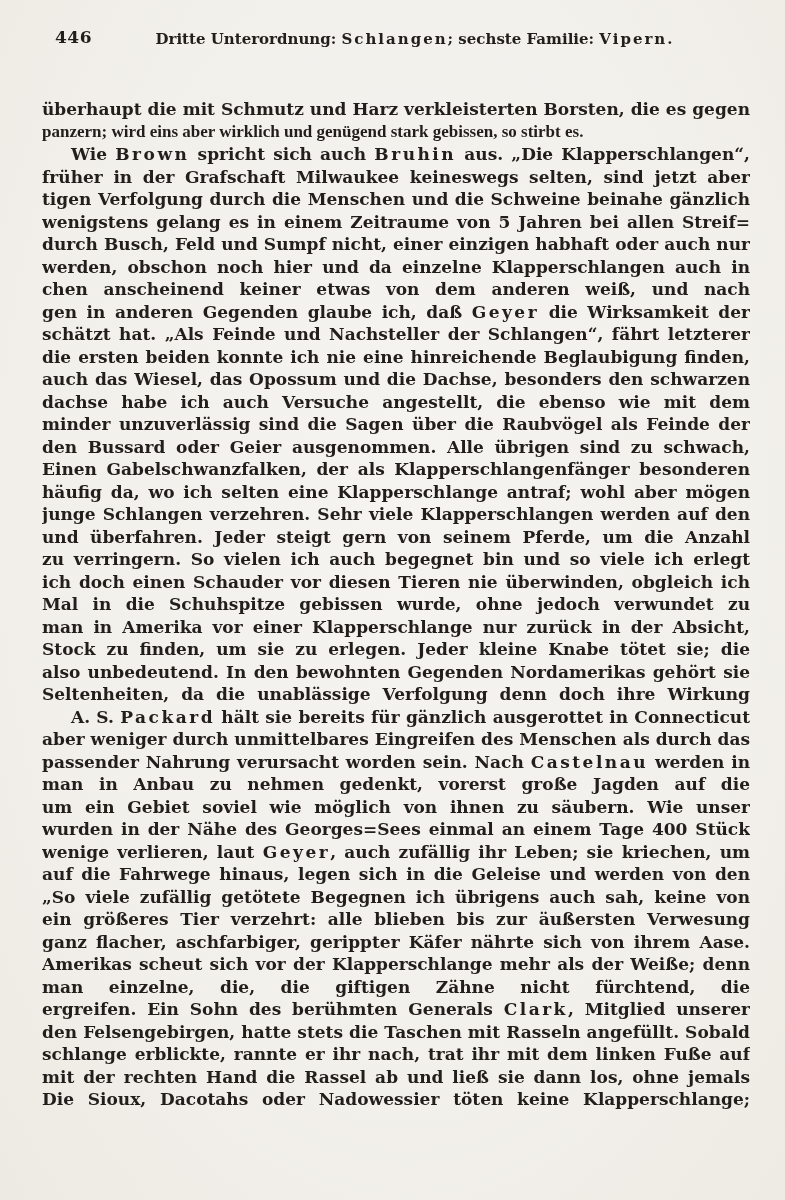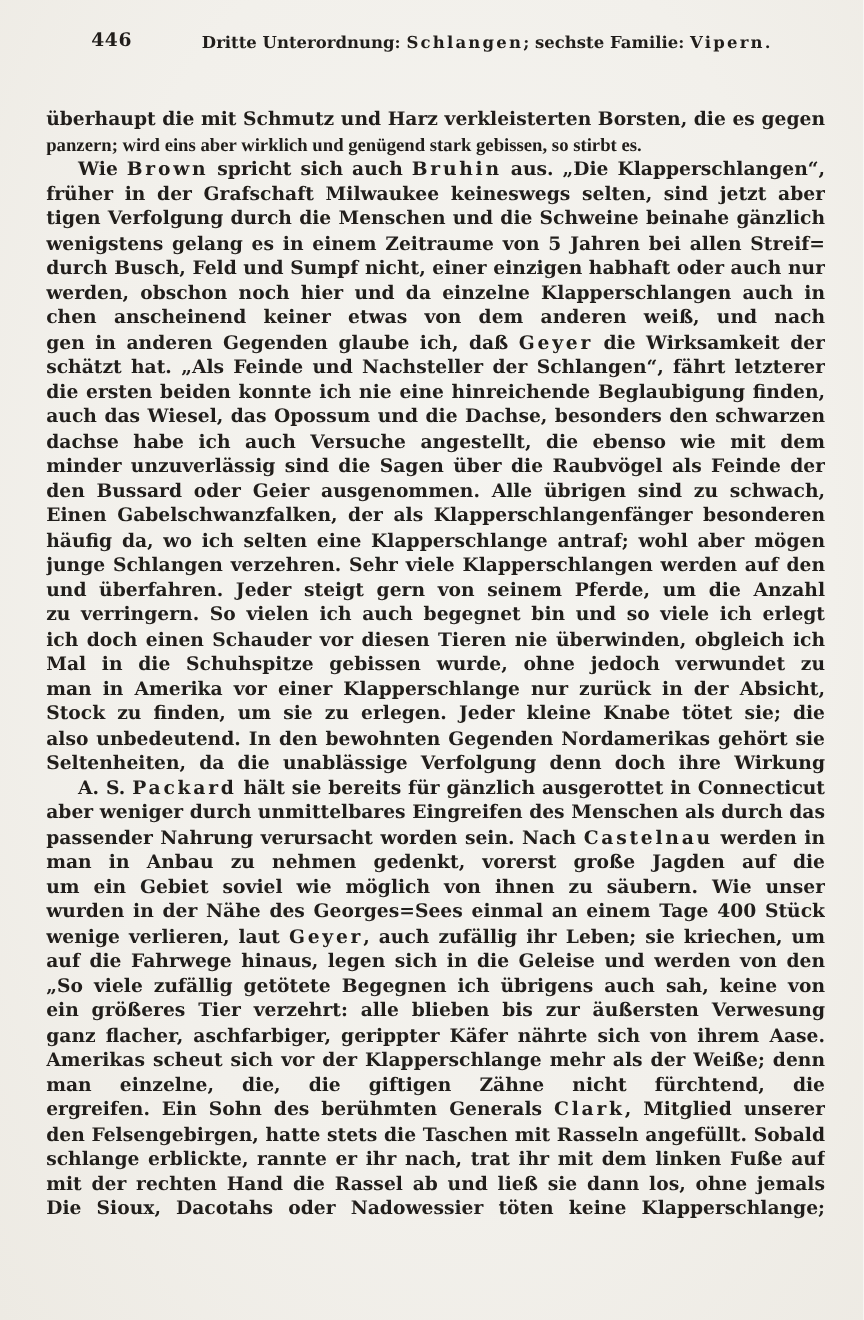--- a/index.html
+++ b/index.html
@@ -7,21 +7,21 @@
     position: relative;
     width: 785px;
     height: 1200px;
     overflow: hidden;
     background: radial-gradient(ellipse at 52% 42%, #f5f4f0 0%, #f2f0eb 60%, #edeae3 100%);
     font-family: "DejaVu Serif", serif;
     font-weight: bold;
     color: #211e1b;
     -webkit-font-smoothing: antialiased;
   }
-  .header { position: relative; height: 50px; margin-left: 28px; }
+  .header { position: relative; height: 50px; }
   .pagenum {
     position: absolute;
     left: 55px;
     top: 27px;
     font-size: 17px;
     letter-spacing: 0.5px;
     line-height: 20px;
   }
   .title {
     position: absolute;

